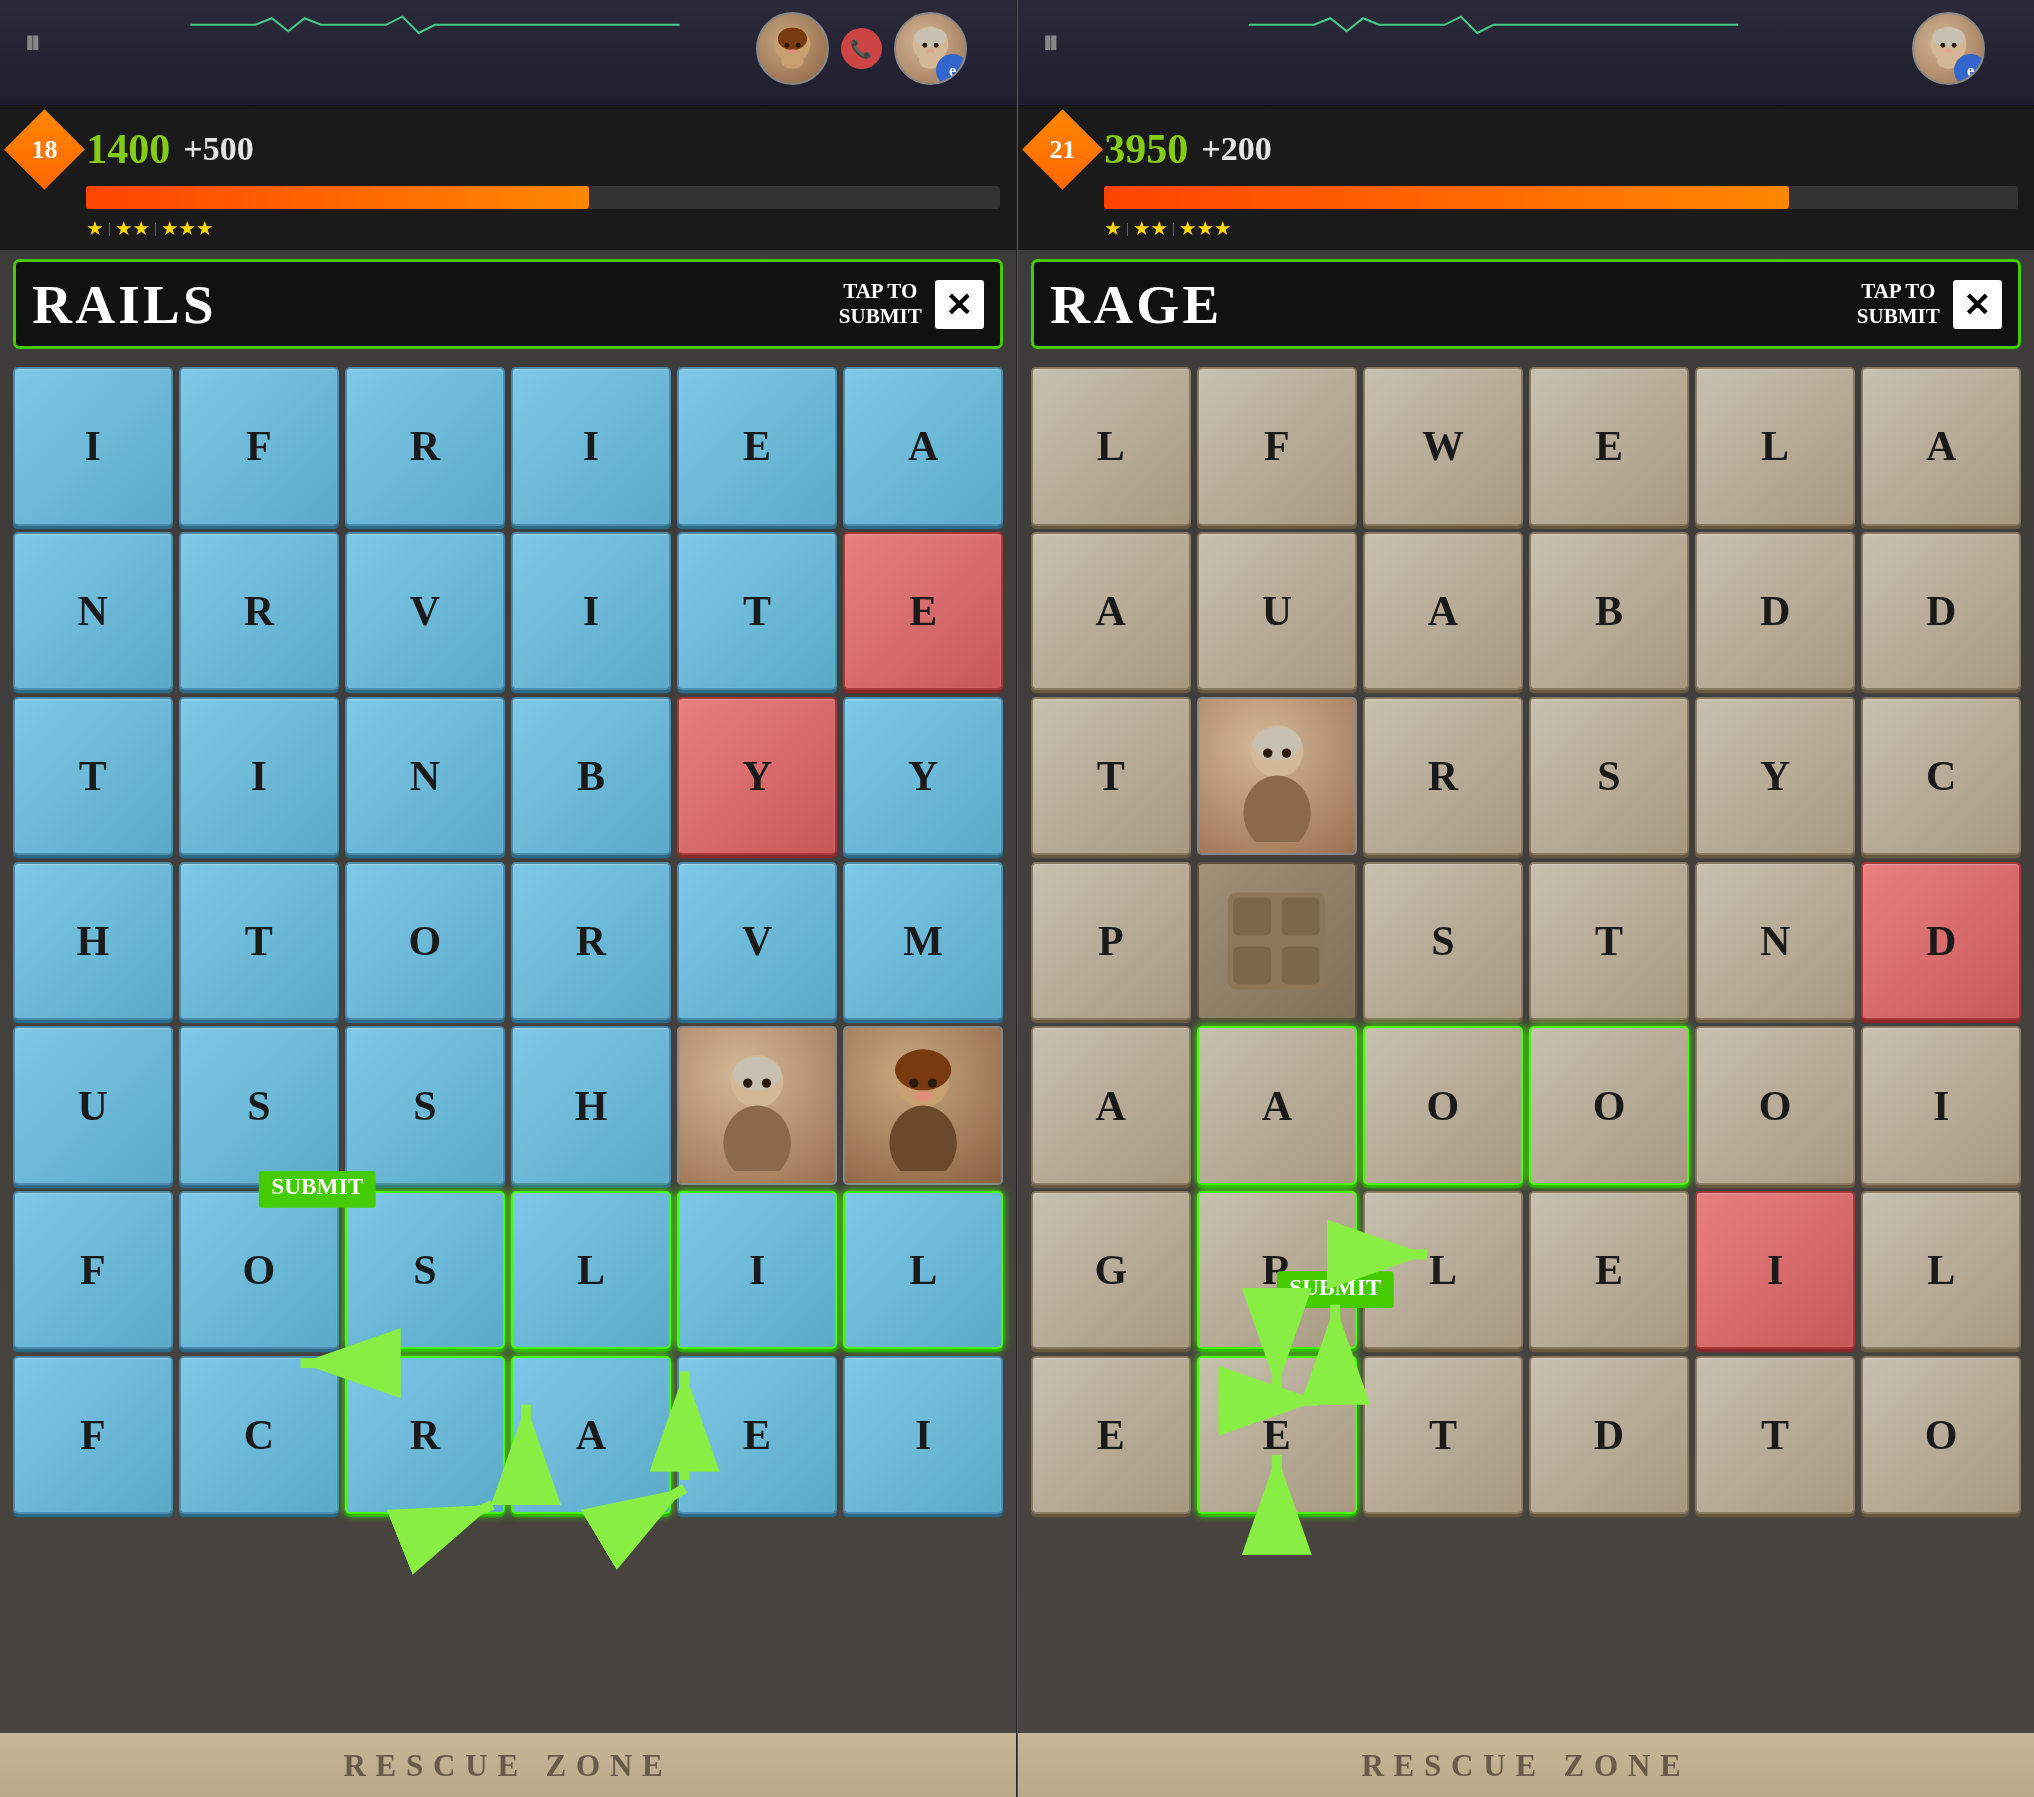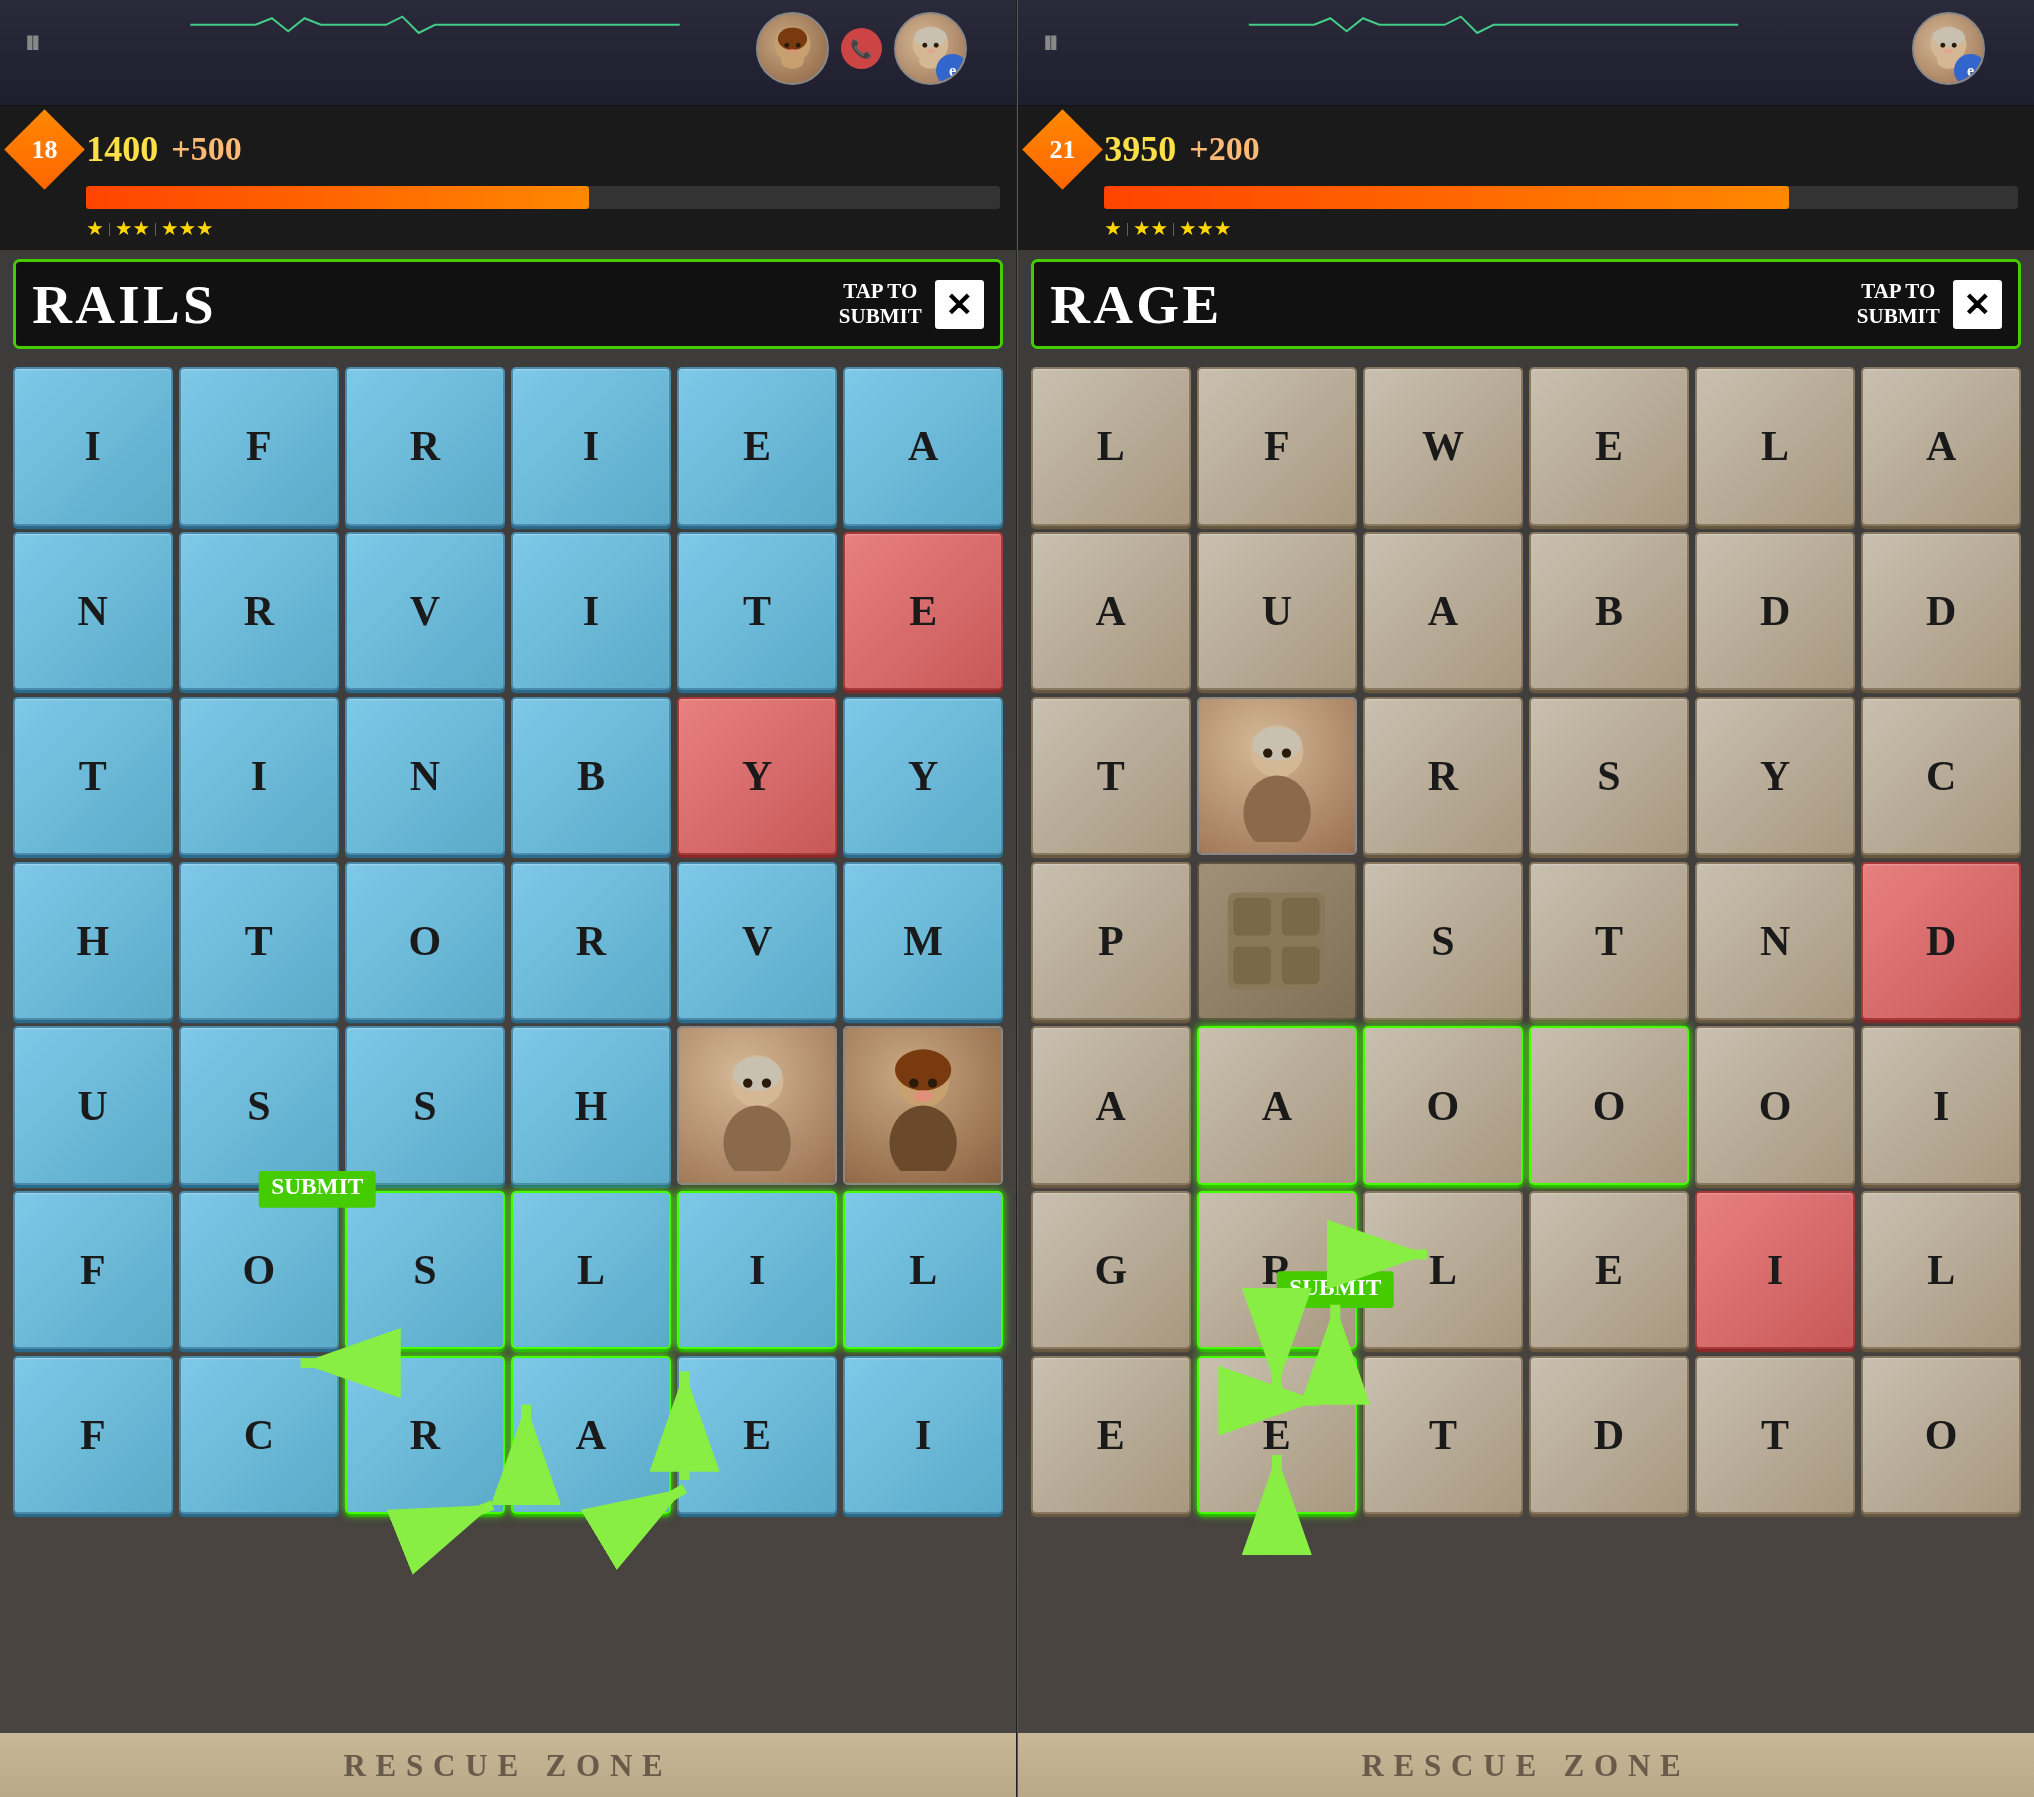--- a/index.html
+++ b/index.html
@@ -127,29 +127,29 @@
     }
 
     .level-diamond span {
       transform: rotate(-45deg);
       font-size: 26px;
       font-weight: bold;
       color: white;
     }
 
     .score-text {
-      font-size: 36px;
-      font-weight: bold;
-      color: #fde047;
+      font-size: 42px;
+      font-weight: bold;
+      color: #84cc16;
     }
 
     .score-bonus {
       font-size: 34px;
       font-weight: bold;
-      color: #fdba74;
+      color: #e5e5e5;
     }
 
     .progress-bar-container {
       height: 23px;
       background: #333;
       border-radius: 3.3px;
       overflow: visible;
       position: relative;
       flex: 1;
     }

